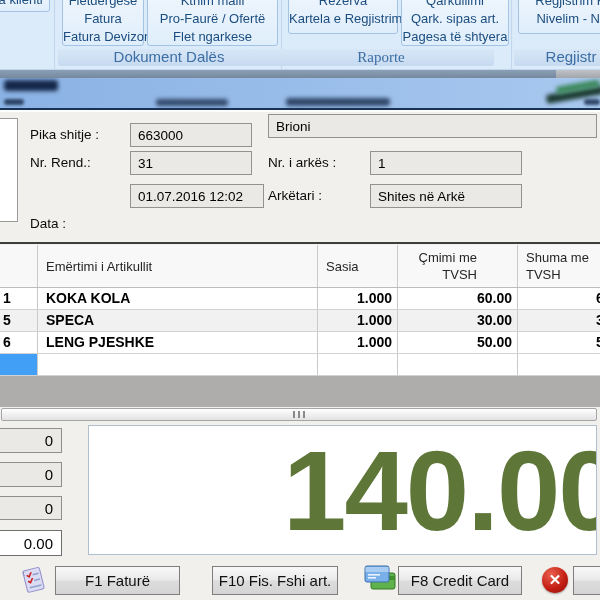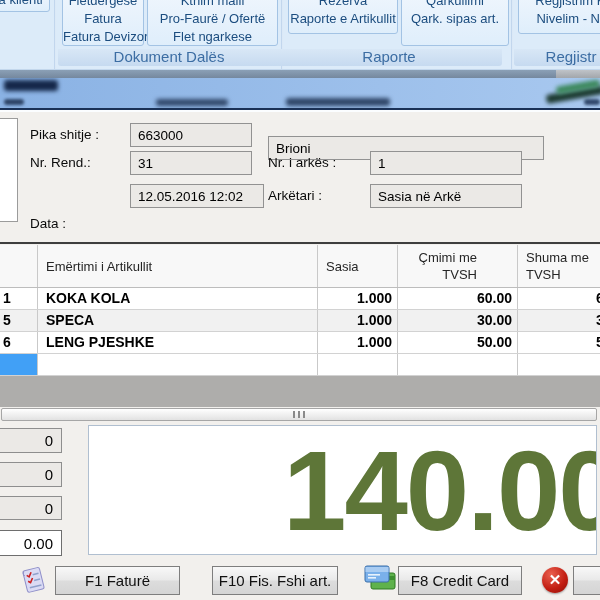--- a/index.html
+++ b/index.html
@@ -113,27 +113,28 @@
     </div>
     <div class="rb-btn" style="left:147px; width:131px; top:-12px; height:58px;">
       <span>Kthim malli</span>
       <span>Pro-Faurë / Ofertë</span>
       <span>Flet ngarkese</span>
     </div>
     <div class="rb-grp" style="left:58px; width:222px;">Dokument Dalës</div>
 
     <div class="rb-btn" style="left:288px; width:110px; top:-12px; height:46px;">
       <span>Rezerva</span>
-      <span>Raporte e Artikullit</span>
+      <span>Kartela e Regjistrim</span>
     </div>
     <div class="rb-btn" style="left:401px; width:108px; top:-12px; height:58px;">
       <span>Qarkullimi</span>
       <span>Qark. sipas art.</span>
-    </div>
-    <div class="rb-grp" style="left:276px; width:226px;">Raporte</div>
+      <span>Pagesa të shtyera</span>
+    </div>
+    <div class="rb-grp" style="left:268px; width:226px;font-family:Liberation Serif, serif;">Raporte</div>
 
     <div class="rb-btn" style="left:518px; width:112px; top:-12px; height:46px;">
       <span>Regjistrim Ku</span>
       <span>Nivelim - Ndr</span>
     </div>
     <div class="rb-grp" style="left:514px; width:114px;">Regjistr</div>
   </div>
 
   <div class="strip-l"></div>
   <div class="strip-r"></div>
@@ -147,31 +148,31 @@
     <div class="blob" style="left:556px; top:5px; width:44px; height:8px; background:#3e8a5f; filter:blur(2px); transform:rotate(-10deg);"></div>
   </div>
   <div class="band-edge1"></div>
   <div class="band-edge2"></div>
 
   <div class="formpanel">
     <div class="leftbox"></div>
 
     <div class="flabel" style="left:30px; top:13px;">Pika shitje :</div>
     <div class="ffield" style="left:130px; top:11px; width:122px;">663000</div>
-    <div class="ffield" style="left:268px; top:24px; width:276px;">Brioni</div>
+    <div class="ffield" style="left:268px; top:2px; width:329px;">Brioni</div>
 
     <div class="flabel" style="left:30px; top:41px;">Nr. Rend.:</div>
     <div class="ffield" style="left:130px; top:39px; width:122px;">31</div>
     <div class="flabel" style="left:268px; top:41px;">Nr. i arkës :</div>
     <div class="ffield" style="left:370px; top:39px; width:152px;">1</div>
 
     <div class="flabel" style="left:30px; top:74px;margin-top:28px;">Data :</div>
-    <div class="ffield" style="left:130px; top:72px; width:134px;">12.05.2016 12:02</div>
+    <div class="ffield" style="left:130px; top:72px; width:134px;">01.07.2016 12:02</div>
     <div class="flabel" style="left:268px; top:74px;">Arkëtari :</div>
-    <div class="ffield" style="left:370px; top:72px; width:152px;">Sasia në Arkë</div>
+    <div class="ffield" style="left:370px; top:72px; width:152px;">Shites në Arkë</div>
   </div>
   <div class="darkline"></div>
 
   <div class="tbl">
     <div class="trow thead">
       <div class="tcell c-num"></div>
       <div class="tcell c-name">Emërtimi i Artikullit</div>
       <div class="tcell c-qty">Sasia</div>
       <div class="tcell c-price wrapcell" style="padding-right:40px; padding-left:8px;">Çmimi me TVSH</div>
       <div class="tcell c-sum wrapcell" style="padding-right:54px; padding-left:8px; text-align:left;">Shuma me TVSH</div>

